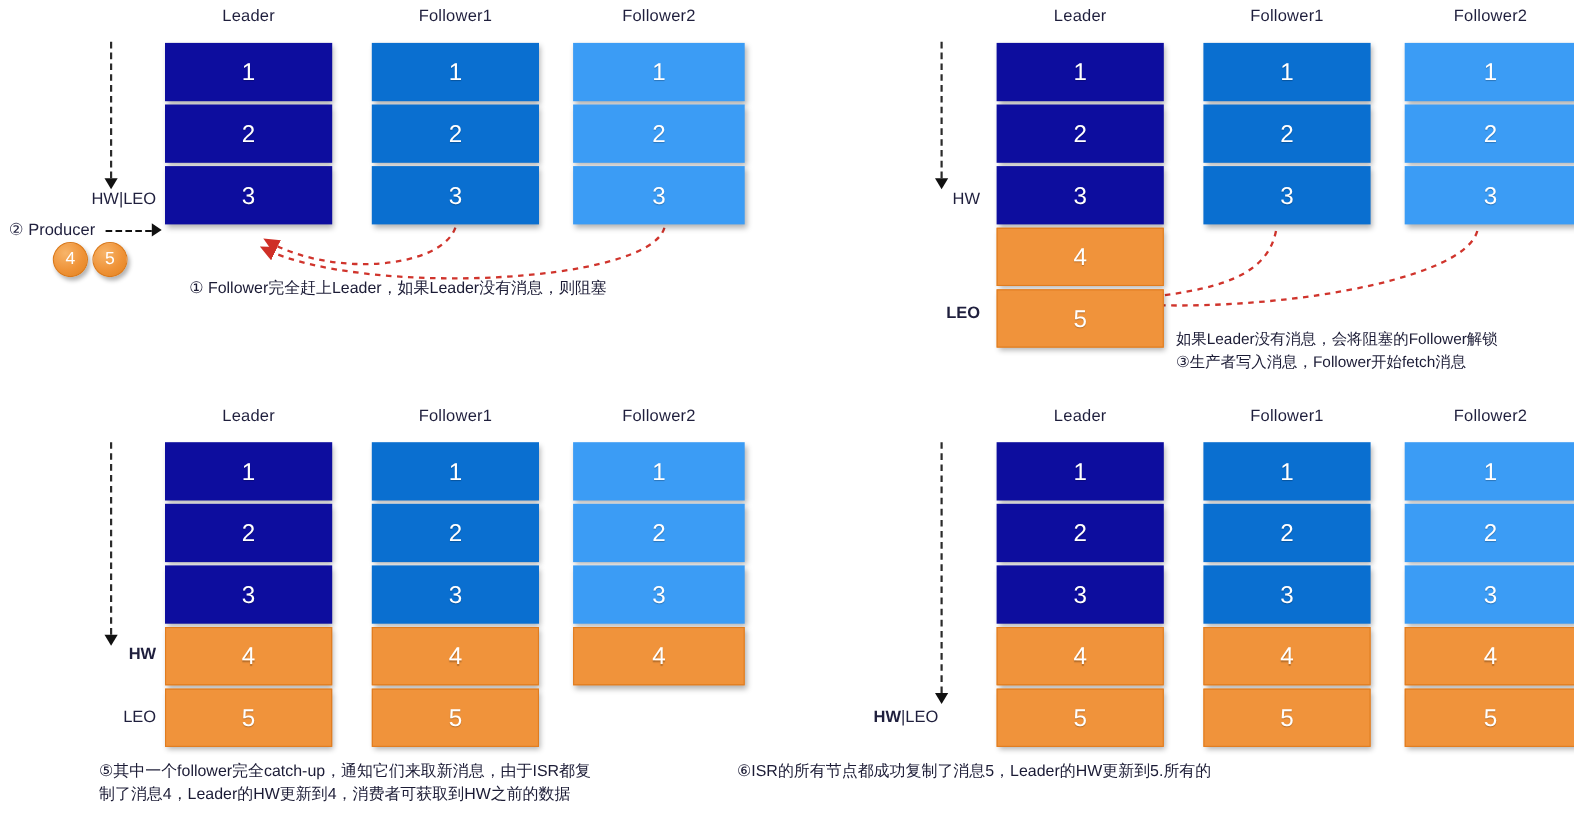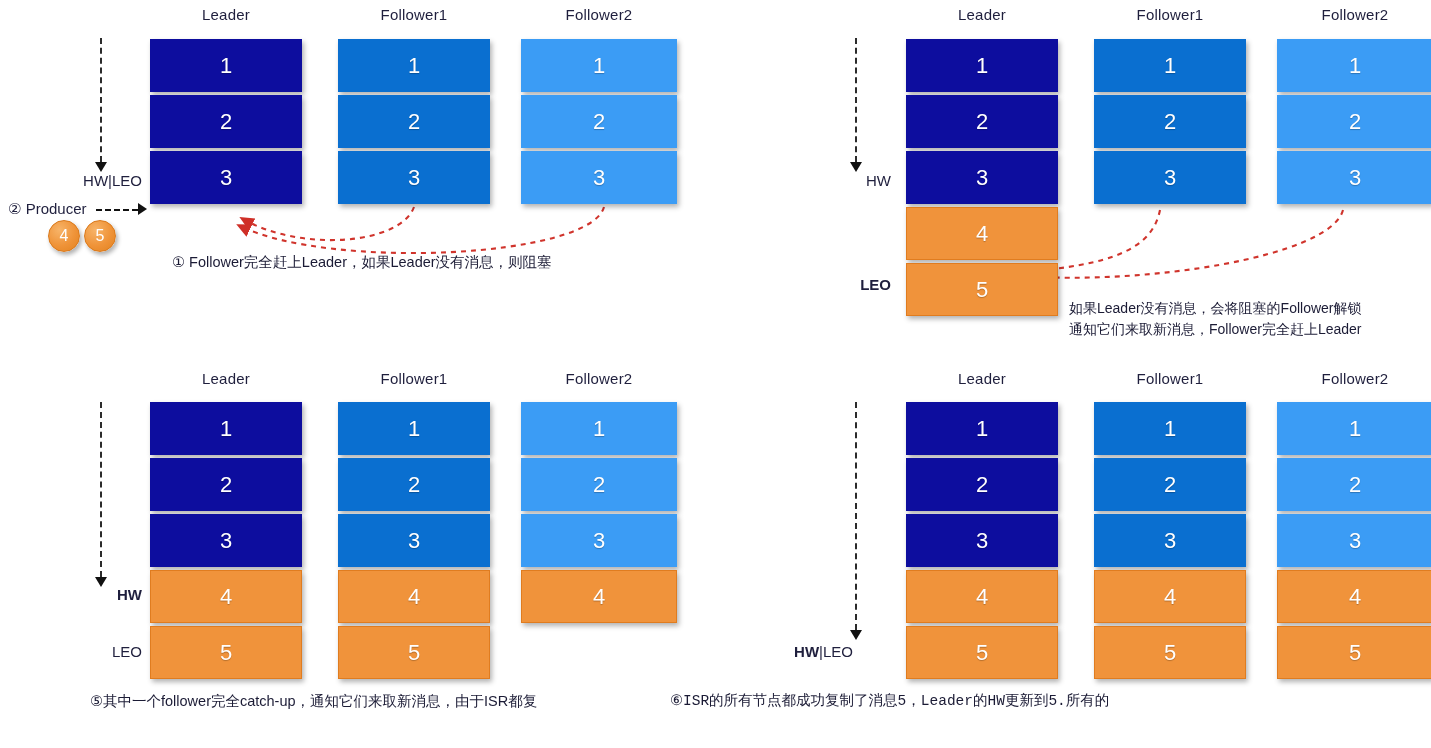--- a/index.html
+++ b/index.html
@@ -178,21 +178,21 @@
   </div>
 
   <div class="stack" style="left:562px;top:39px;width:156px;">
     <div class="cell f2" style="height:53px;">1</div>
     <div class="cell f2" style="height:53px;">2</div>
     <div class="cell f2" style="height:53px;">3</div>
   </div>
 
   <div class="note" style="left:354px;top:298px;">
     <div>如果Leader没有消息，会将阻塞的Follower解锁</div>
-    <div>通知它们来取新消息，Follower完全赶上Leader</div>
+    <div>③生产者写入消息，Follower开始fetch消息</div>
   </div>
 </div>
 
 <div class="panel" style="left:0;top:360px;width:715px;height:388px;">
 
   <div class="col-title" style="left:150px;top:10px;width:152px;">Leader</div>
   <div class="col-title" style="left:338px;top:10px;width:152px;">Follower1</div>
   <div class="col-title" style="left:521px;top:10px;width:156px;">Follower2</div>
 
   <div class="vaxis" style="left:100px;top:42px;">
@@ -221,20 +221,21 @@
 
   <div class="stack" style="left:521px;top:42px;width:156px;">
     <div class="cell f2" style="height:53px;">1</div>
     <div class="cell f2" style="height:53px;">2</div>
     <div class="cell f2" style="height:53px;">3</div>
     <div class="cell orange" style="height:53px;">4</div>
   </div>
 
   <div class="caption" style="left:90px;top:331px;">
     <div>⑤其中一个follower完全catch-up，通知它们来取新消息，由于ISR都复</div>
+    <div>制了消息4，Leader的HW更新到4，消费者可获取到HW之前的数据</div>
   </div>
 </div>
 
 <div class="panel" style="left:715px;top:360px;width:716px;height:388px;">
 
   <div class="col-title" style="left:191px;top:10px;width:152px;">Leader</div>
   <div class="col-title" style="left:379px;top:10px;width:152px;">Follower1</div>
   <div class="col-title" style="left:562px;top:10px;width:156px;">Follower2</div>
 
   <div class="vaxis" style="left:140px;top:42px;">
@@ -263,16 +264,16 @@
   </div>
 
   <div class="stack" style="left:562px;top:42px;width:156px;">
     <div class="cell f2" style="height:53px;">1</div>
     <div class="cell f2" style="height:53px;">2</div>
     <div class="cell f2" style="height:53px;">3</div>
     <div class="cell orange" style="height:53px;">4</div>
     <div class="cell orange" style="height:53px;">5</div>
   </div>
 
-  <div class="caption" style="left:-45px;top:331px;font-family:Liberation Mono, monospace;">
+  <div class="caption" style="left:-45px;top:331px;">
     <div>⑥ISR的所有节点都成功复制了消息5，Leader的HW更新到5.所有的</div>
   </div>
 </div>
 
 </body></html>

